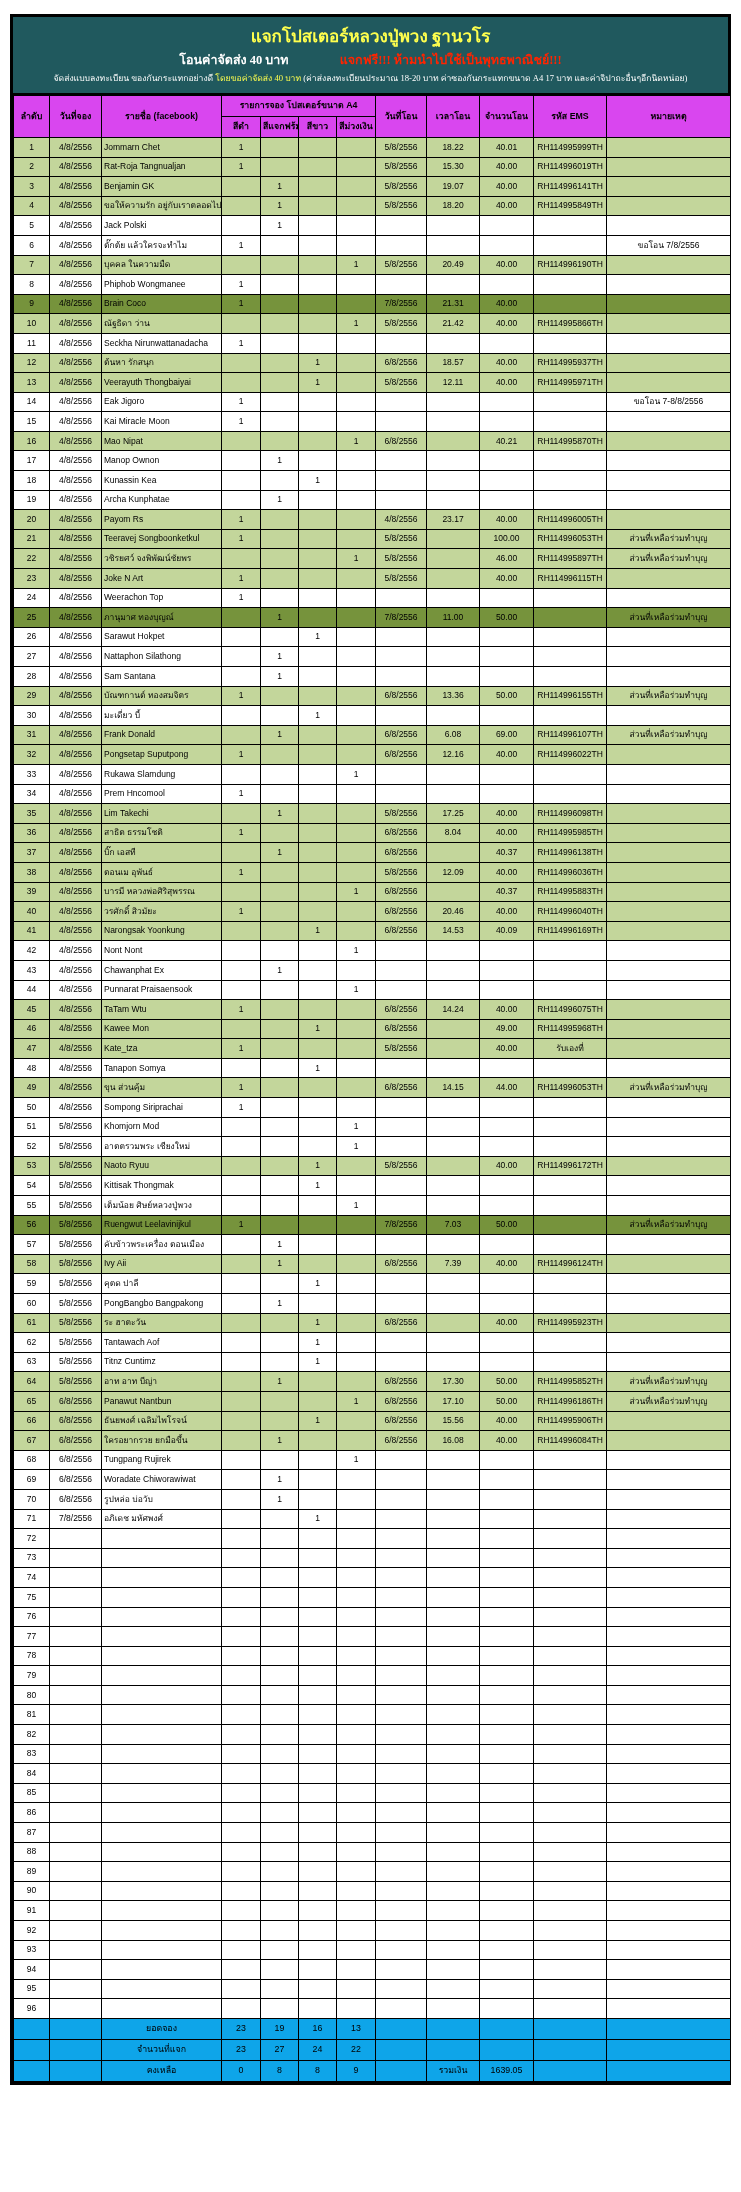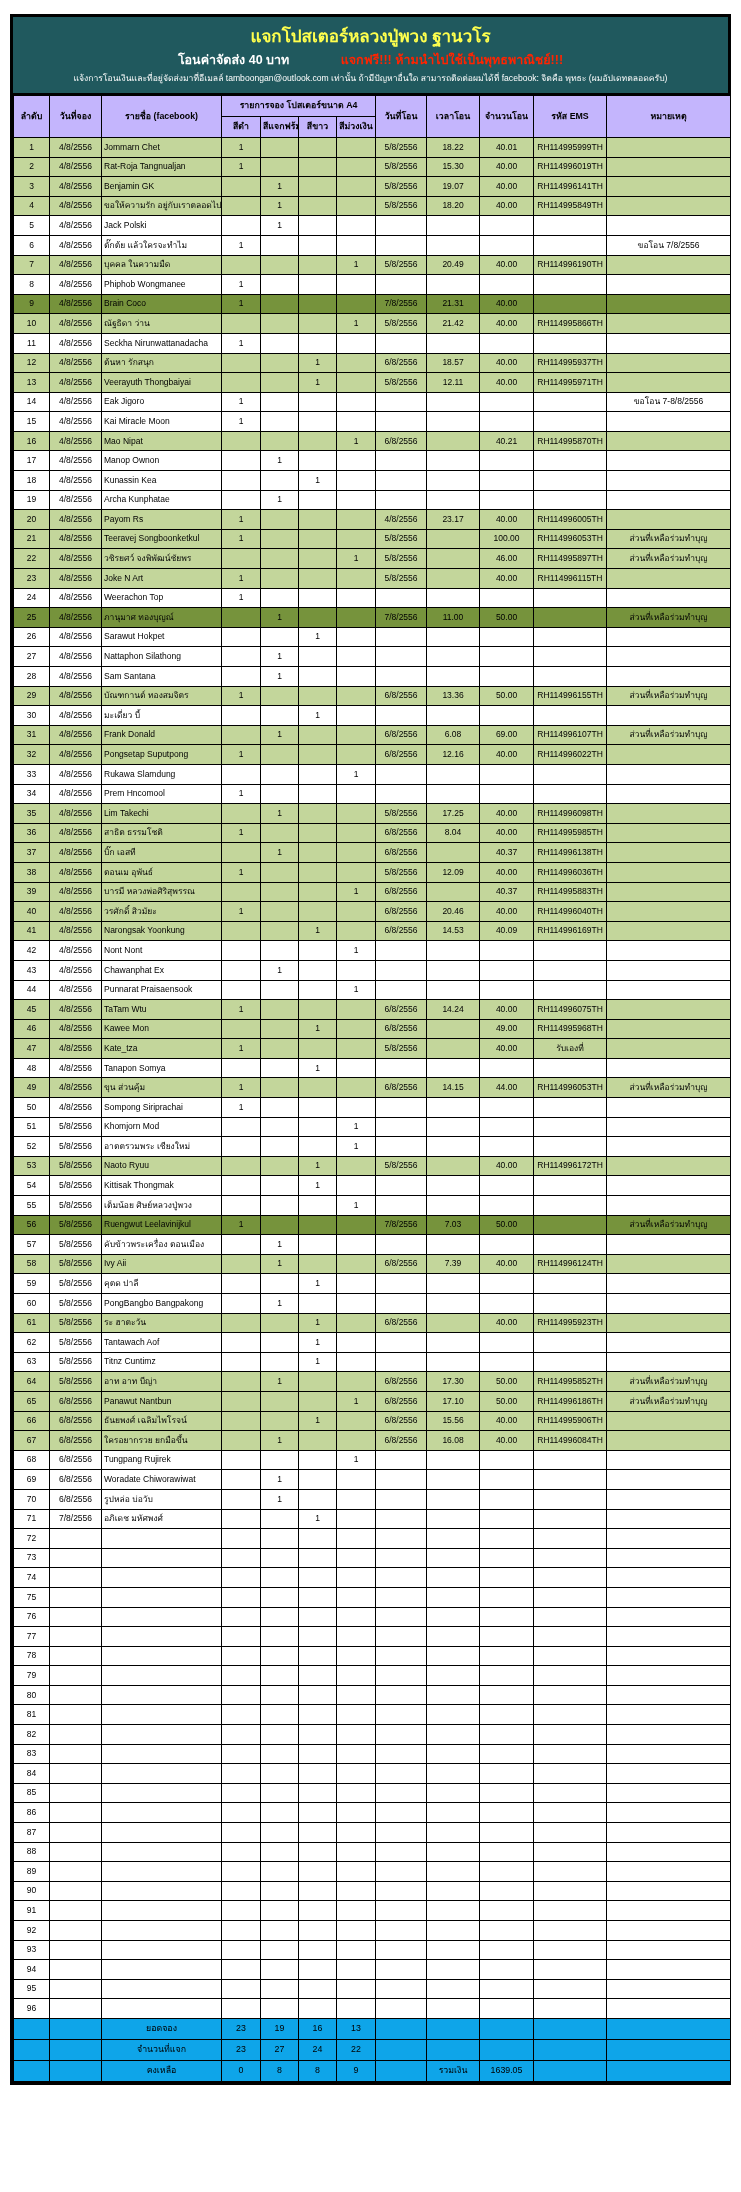--- a/index.html
+++ b/index.html
@@ -1,50 +1,50 @@
 <!DOCTYPE html>
 <html><head>
 <meta charset="utf-8">
 <style>
   html,body{margin:0;padding:0;background:#ffffff;}
   body{width:741px;font-family:"Liberation Sans","DejaVu Sans",sans-serif;}
   .page{padding:14px 10px 20px 10px;}
   .sheet{border:3px solid #000;}
   
-  .banner{background:#20595e;text-align:center;padding:8px 6px 7px 6px;border-bottom:2px solid #000;}
+  .banner{background:#20595e;text-align:center;padding:8px 6px 7px 6px;border-bottom:2px solid #000;font-family:Liberation Serif, serif;}
   .banner .title{color:#ffff4d;font-size:17px;font-weight:bold;line-height:1.45;}
   .banner .line2{color:#ffffff;font-size:12.5px;font-weight:bold;line-height:1.6;}
   .banner .line2 .red{color:#ff2400;padding-left:48px;}
   .banner .small{color:#ffffff;font-size:8.6px;line-height:1.9;}
   .banner .small .yellow{color:#ffff4d;}
   
   table{border-collapse:collapse;table-layout:fixed;width:100%;}
   th,td{border:1px solid #000;font-size:8.5px;line-height:1.1;padding:0 2px;overflow:hidden;white-space:nowrap;text-align:center;vertical-align:middle;color:#000;}
-  thead th{background:#c4b5fd;font-weight:bold;height:20px;font-size:8.8px;}
+  thead th{background:#d946ef;font-weight:bold;height:20px;font-size:8.8px;}
   tbody td{height:18.6px;background:#ffffff;}
   tr.row-green td{background:#c3d69b;}
   tr.row-dark td{background:#76933c;}
   tr.row-white td{background:#ffffff;}
   tr.row-summary td{background:#0ea5e9;height:20px;font-size:8.8px;}
   td.left{text-align:left;}
   col.c-no{width:36px;} col.c-date{width:52px;} col.c-name{width:120px;}
   col.c-q1{width:39px;} col.c-q2{width:38px;} col.c-q3{width:38px;} col.c-q4{width:39px;}
   col.c-tdate{width:51px;} col.c-ttime{width:53px;} col.c-tamt{width:54px;}
   col.c-ems{width:73px;} col.c-note{width:124px;}
 </style>
 </head>
 <body>
 
 <div class="page">
   <div class="sheet">
 
     <div class="banner">
       <div class="title">แจกโปสเตอร์หลวงปู่พวง ฐานวโร</div>
       <div class="line2"><span>โอนค่าจัดส่ง 40 บาท </span><span class="red">แจกฟรี!!! ห้ามนำไปใช้เป็นพุทธพาณิชย์!!!</span></div>
-      <div class="small">แจ้งการโอนเงินและที่อยู่จัดส่งมาที่อีเมลล์ tamboongan@outlook.com เท่านั้น ถ้ามีปัญหาอื่นใด สามารถติดต่อผมได้ที่ facebook: จิตคือ พุทธะ (ผมอัปเดทตลอดครับ)</div>
+      <div class="small"><span>จัดส่งแบบลงทะเบียน ของกันกระแทกอย่างดี </span><span class="yellow">โดยขอค่าจัดส่ง 40 บาท</span><span> (ค่าส่งลงทะเบียนประมาณ 18-20 บาท ค่าซองกันกระแทกขนาด A4 17 บาท และค่าจิปาถะอื่นๆอีกนิดหน่อย)</span></div>
     </div>
 
     <table>
       <colgroup>
         <col class="c-no">
           <col class="c-date">
           <col class="c-name">
         <col class="c-q1">
           <col class="c-q2">
           <col class="c-q3">

